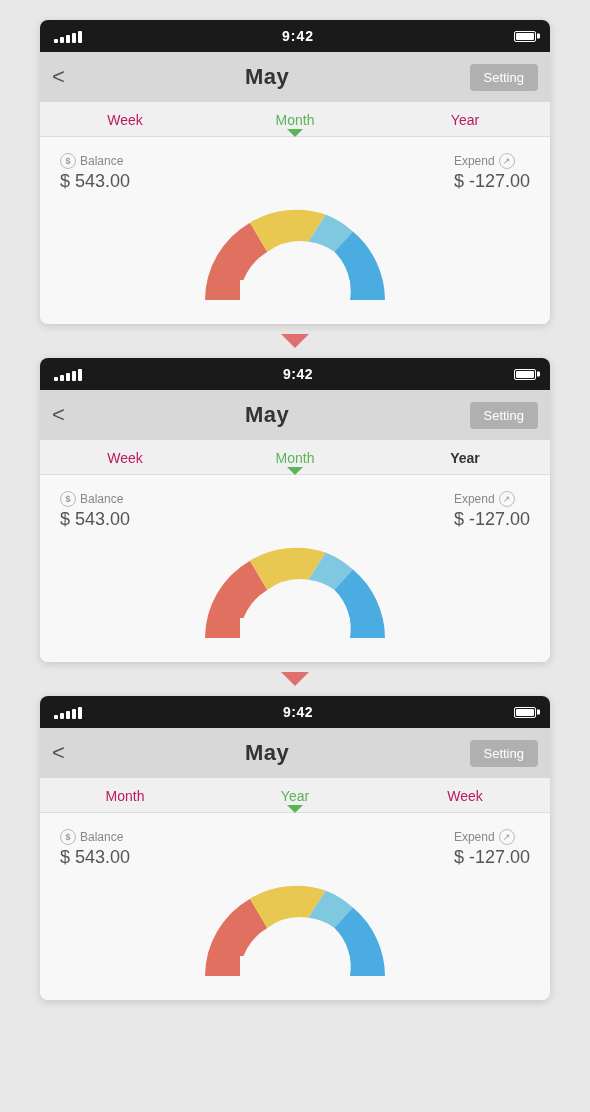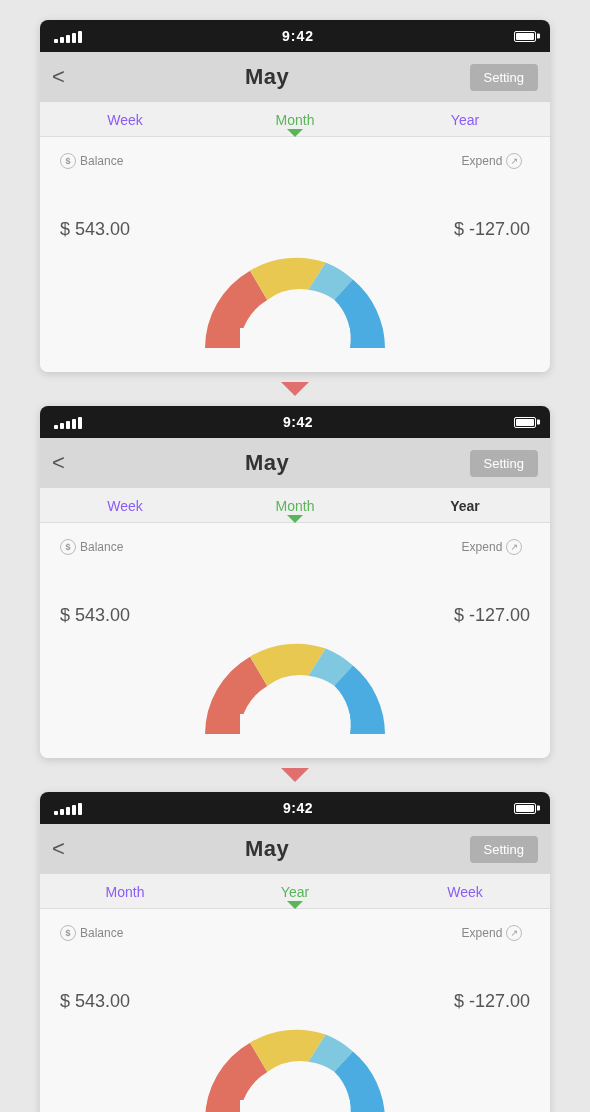--- a/index.html
+++ b/index.html
@@ -116,21 +116,21 @@
     .tab-bar {
       background: #f0f0f0;
       display: flex;
       align-items: center;
       justify-content: space-around;
       padding: 10px 0 0 0;
       border-bottom: 1px solid #ddd;
     }
     .tab-item {
       font-size: 14px;
-      color: #8b5cf6;
+      color: #be185d;
       padding-bottom: 8px;
       cursor: pointer;
       position: relative;
       flex: 1;
       text-align: center;
     }
     .tab-item.active {
       color: #5ab55a;
       font-weight: 500;
     }
@@ -158,21 +158,21 @@
       display: flex;
       justify-content: space-between;
       align-items: flex-start;
       margin-bottom: 4px;
     }
     .balance-left, .balance-right {
       display: flex;
       flex-direction: column;
     }
     .balance-right {
-      align-items: center;
+      align-items: flex-start;
     }
     .label-row {
       display: flex;
       align-items: center;
       gap: 4px;
       color: #888;
       font-size: 12px;
       margin-bottom: 2px;
     }
     .dollar-icon {
@@ -195,21 +195,20 @@
       display: flex;
       align-items: center;
       justify-content: center;
       font-size: 9px;
       color: #999;
     }
     .balance-amount {
       font-size: 18px;
       color: #555;
       font-weight: 400;
-      margin-top: 48px;
     }
 
     
     .chart-container {
       display: flex;
       justify-content: center;
       margin-top: 8px;
       height: 100px;
       overflow: hidden;
     }

